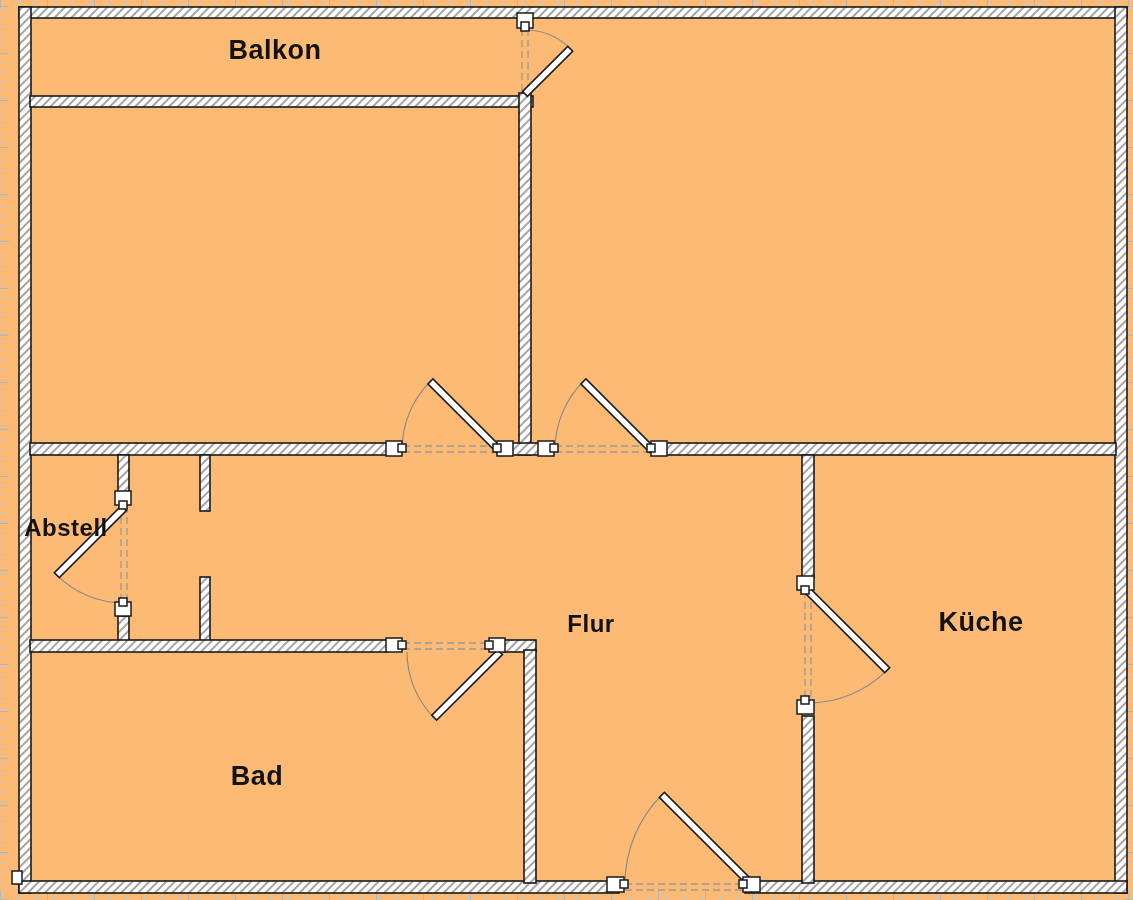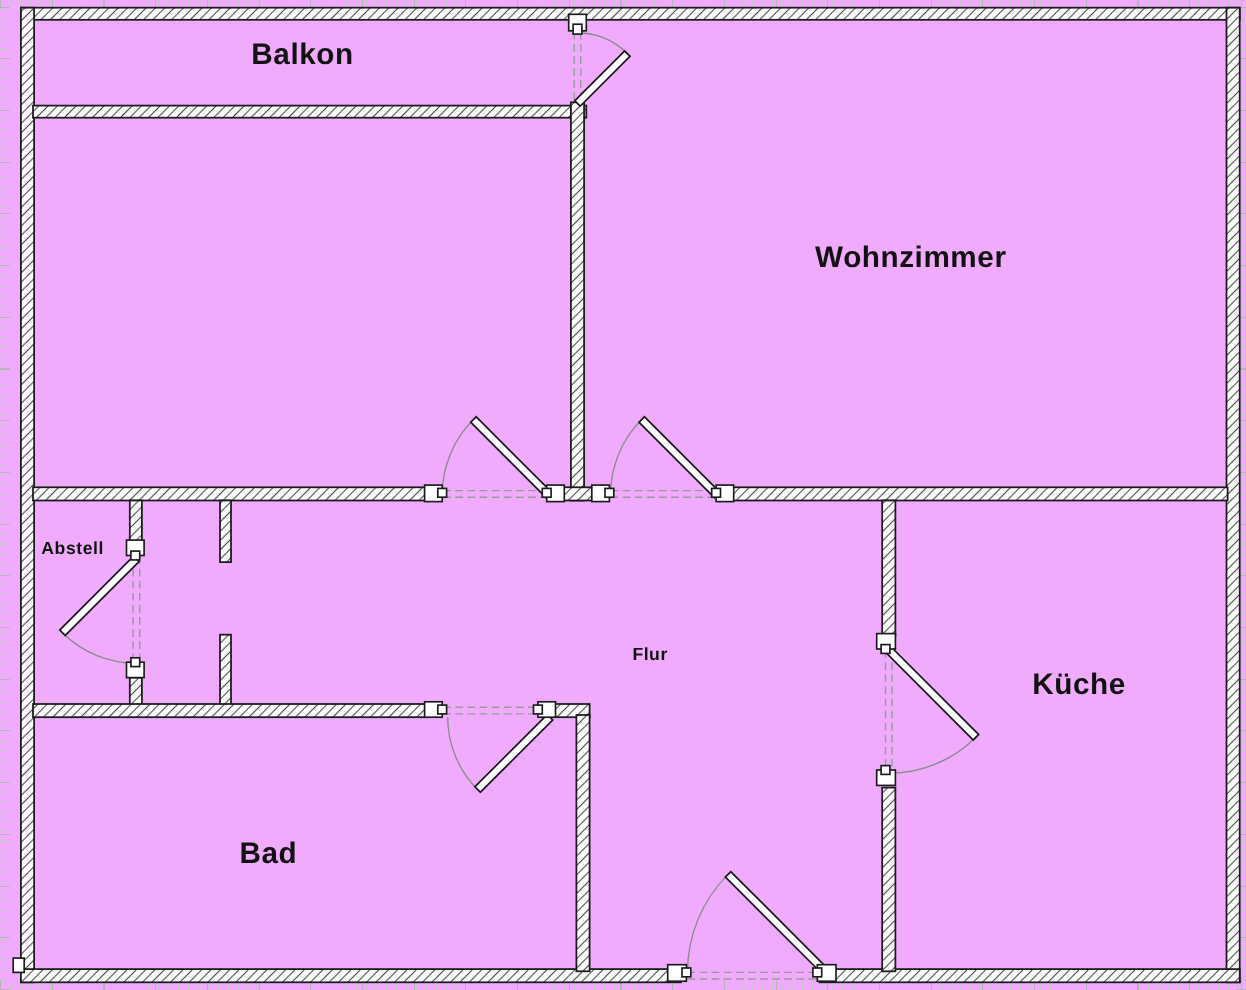--- a/index.html
+++ b/index.html
@@ -1,31 +1,31 @@
 <!DOCTYPE html>
 <html><head>
 <meta charset="utf-8">
 <style>
   html,body{margin:0;padding:0;background:#ffffff;}
-  .plan{position:relative;width:1133px;height:900px;background:#f0abfc;overflow:hidden;
+  .plan{position:relative;width:1133px;height:900px;background:#fdba74;overflow:hidden;
         font-family:"Liberation Sans", sans-serif;}
   .ruler{position:absolute;pointer-events:none;}
   .ruler-h-short{left:0;width:1133px;height:5px;
     background:repeating-linear-gradient(90deg,#c7c7c7 0 1px,transparent 1px 9px);}
   .ruler-h-long{left:0;width:1133px;height:9px;
     background:repeating-linear-gradient(90deg,#b5b5b5 0 1px,transparent 1px 47px);}
   .ruler-v-short{top:0;height:900px;width:5px;
     background:repeating-linear-gradient(0deg,#c7c7c7 0 1px,transparent 1px 9px);}
   .ruler-v-long{top:0;height:900px;width:9px;
     background:repeating-linear-gradient(0deg,#b5b5b5 0 1px,transparent 1px 47px);}
   svg{position:absolute;left:0;top:0;}
   .room-label{position:absolute;transform:translate(-50%,-50%);font-weight:bold;
     color:#121212;white-space:nowrap;letter-spacing:.5px;}
   .lg{font-size:27px;}
-  .sm{font-size:16px;}
+  .sm{font-size:24px;margin-top:28px;}
 </style>
 </head>
 <body>
 
 <div class="plan">
 
   <div class="ruler ruler-h-short" style="top:0;"></div>
   <div class="ruler ruler-h-long" style="top:0;"></div>
   <div class="ruler ruler-h-short" style="top:895px;"></div>
   <div class="ruler ruler-h-long" style="top:891px;"></div>
@@ -159,18 +159,17 @@
         <rect x="743" y="877" width="17" height="15"></rect>
           <rect x="739" y="880" width="8" height="8"></rect>
       </g>
       <g>
         <rect x="12" y="871" width="10" height="13"></rect>
       </g>
     </g>
   </svg>
 
   <div class="room-label lg" style="left:275px;top:50px;">Balkon</div>
-  <div class="room-label lg" style="left:828px;top:234px;">Wohnzimmer</div>
   <div class="room-label sm" style="left:66px;top:500px;">Abstell</div>
   <div class="room-label sm" style="left:591px;top:596px;">Flur</div>
-  <div class="room-label lg" style="left:244px;top:776px;">Bad</div>
+  <div class="room-label lg" style="left:257px;top:776px;">Bad</div>
   <div class="room-label lg" style="left:981px;top:622px;">Küche</div>
 </div>
 
 </body></html>

